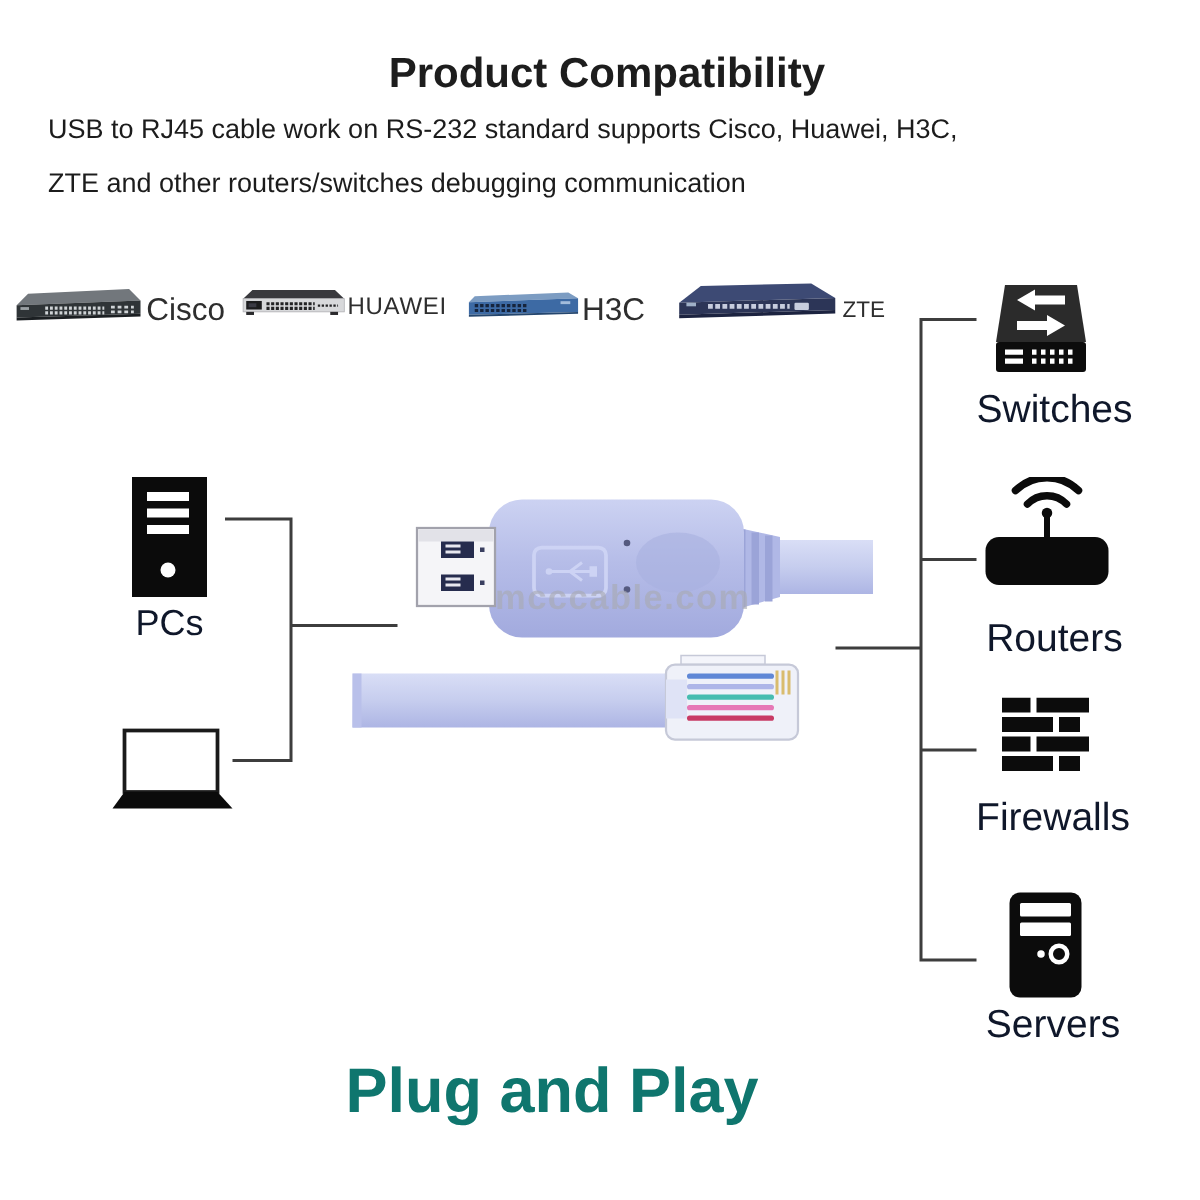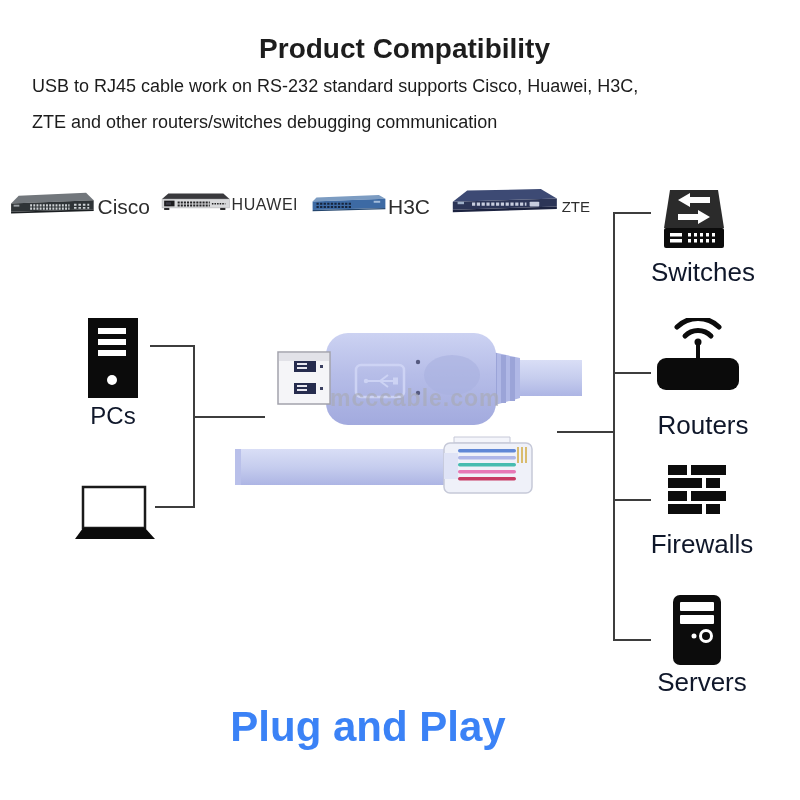--- a/index.html
+++ b/index.html
@@ -26,21 +26,21 @@
   .b-zte{left:448px;top:184px;width:142px;}
   .b-zte .brand-label{font-size:15px;}
   .node-label{font-weight:400;font-size:24px;text-align:center;color:#0f172a;}
   .lbl-pcs{left:70px;top:402px;width:86px;}
   .lbl-laptops{left:52px;top:558px;width:130px;}
   .lbl-right{font-size:26px;}
   .lbl-switches{left:645px;top:257px;width:116px;}
   .lbl-routers{left:645px;top:410px;width:116px;}
   .lbl-firewalls{left:638px;top:529px;width:128px;}
   .lbl-servers{left:638px;top:667px;width:128px;}
-  .tagline{left:168px;top:703px;width:400px;text-align:center;font-size:42px;font-weight:700;color:#3b82f6;}
+  .tagline{left:168px;top:703px;width:400px;text-align:center;font-size:42px;font-weight:700;color:#0f766e;}
   .watermark{left:330px;top:385px;font-size:23px;font-weight:700;letter-spacing:1px;color:rgba(168,170,178,0.62);}
   .lines-overlay{left:0;top:0;pointer-events:none;}
   svg{display:block;}
 </style>
 </head>
 <body>
 
 <div class="canvas">
 
   <h1 class="abs page-title">Product Compatibility</h1>

